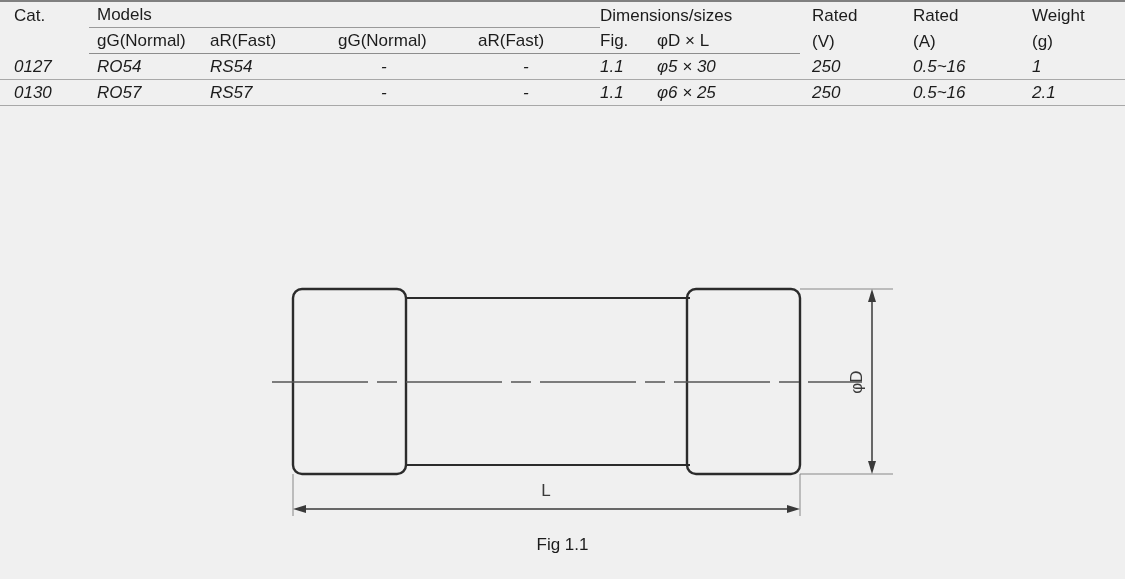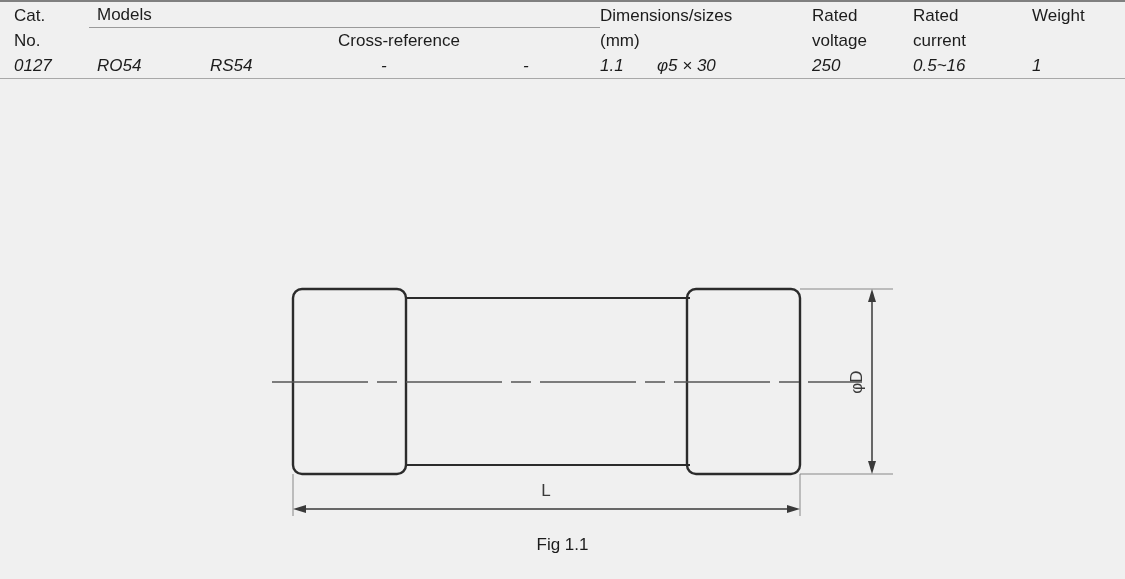--- a/index.html
+++ b/index.html
@@ -129,46 +129,61 @@
     <tbody>
         <tr>
       <td class="c-cat rule-top" rowspan="1">Cat.</td>
       <td class="rule-top rule-thin pad-gg" colspan="4">Models</td>
       <td class="rule-top pad-fig" colspan="2">Dimensions/sizes</td>
       <td class="rule-top pad-volt">Rated</td>
       <td class="rule-top pad-curr">Rated</td>
       <td class="rule-top pad-wt">Weight</td>
     </tr>
 
+
     <tr>
-      <td class="c-cat">No.</td>
-      <td colspan="2"></td>
-      <td class="pad-xgg" colspan="2">Cross-reference</td>
-      <td class="pad-fig" colspan="2">(mm)</td>
-      <td class="pad-volt">voltage</td>
-      <td class="pad-curr">current</td>
-      <td class="pad-wt"></td>
-    </tr>
-
+      <td class="c-cat"></td>
+      <td class="rule-head pad-gg">gG(Normal)</td>
+      <td class="rule-head pad-ar">aR(Fast)</td>
+      <td class="rule-head pad-xgg">gG(Normal)</td>
+      <td class="rule-head pad-xar">aR(Fast)</td>
+      <td class="rule-head pad-fig">Fig.</td>
+      <td class="rule-head pad-dim">φD × L</td>
+      <td class="pad-volt">(V)</td>
+      <td class="pad-curr">(A)</td>
+      <td class="pad-wt">(g)</td>
+    </tr>
 
     <tr class="row-data">
       <td class="c-cat rule-head rule-row">0127</td>
       <td class="rule-row pad-gg">RO54</td>
       <td class="rule-row pad-ar">RS54</td>
       <td class="rule-row dash-cell"><span class="dash" style="margin-left:45px">-</span></td>
       <td class="rule-row dash-cell"><span class="dash" style="margin-left:45px">-</span></td>
       <td class="rule-row pad-fig">1.1</td>
       <td class="rule-row pad-dim">φ5 × 30</td>
       <td class="rule-row pad-volt">250</td>
       <td class="rule-row pad-curr">0.5~16</td>
       <td class="rule-row pad-wt">1</td>
     </tr>
 
 
 
+    <tr class="row-data">
+      <td class="c-cat rule-row">0130</td>
+      <td class="rule-row pad-gg">RO57</td>
+      <td class="rule-row pad-ar">RS57</td>
+      <td class="rule-row dash-cell"><span class="dash" style="margin-left:45px">-</span></td>
+      <td class="rule-row dash-cell"><span class="dash" style="margin-left:45px">-</span></td>
+      <td class="rule-row pad-fig">1.1</td>
+      <td class="rule-row pad-dim">φ6 × 25</td>
+      <td class="rule-row pad-volt">250</td>
+      <td class="rule-row pad-curr">0.5~16</td>
+      <td class="rule-row pad-wt">2.1</td>
+    </tr>
 
   </tbody>
     </table>
 </div>
 
 <div class="figure-area">
 
   <svg class="fuse-drawing" width="1125" height="280" viewBox="0 0 1125 280">
 
     <path d="M 406 40 L 690 40" stroke="#2b2b2b" stroke-width="2.2" fill="none"></path>

